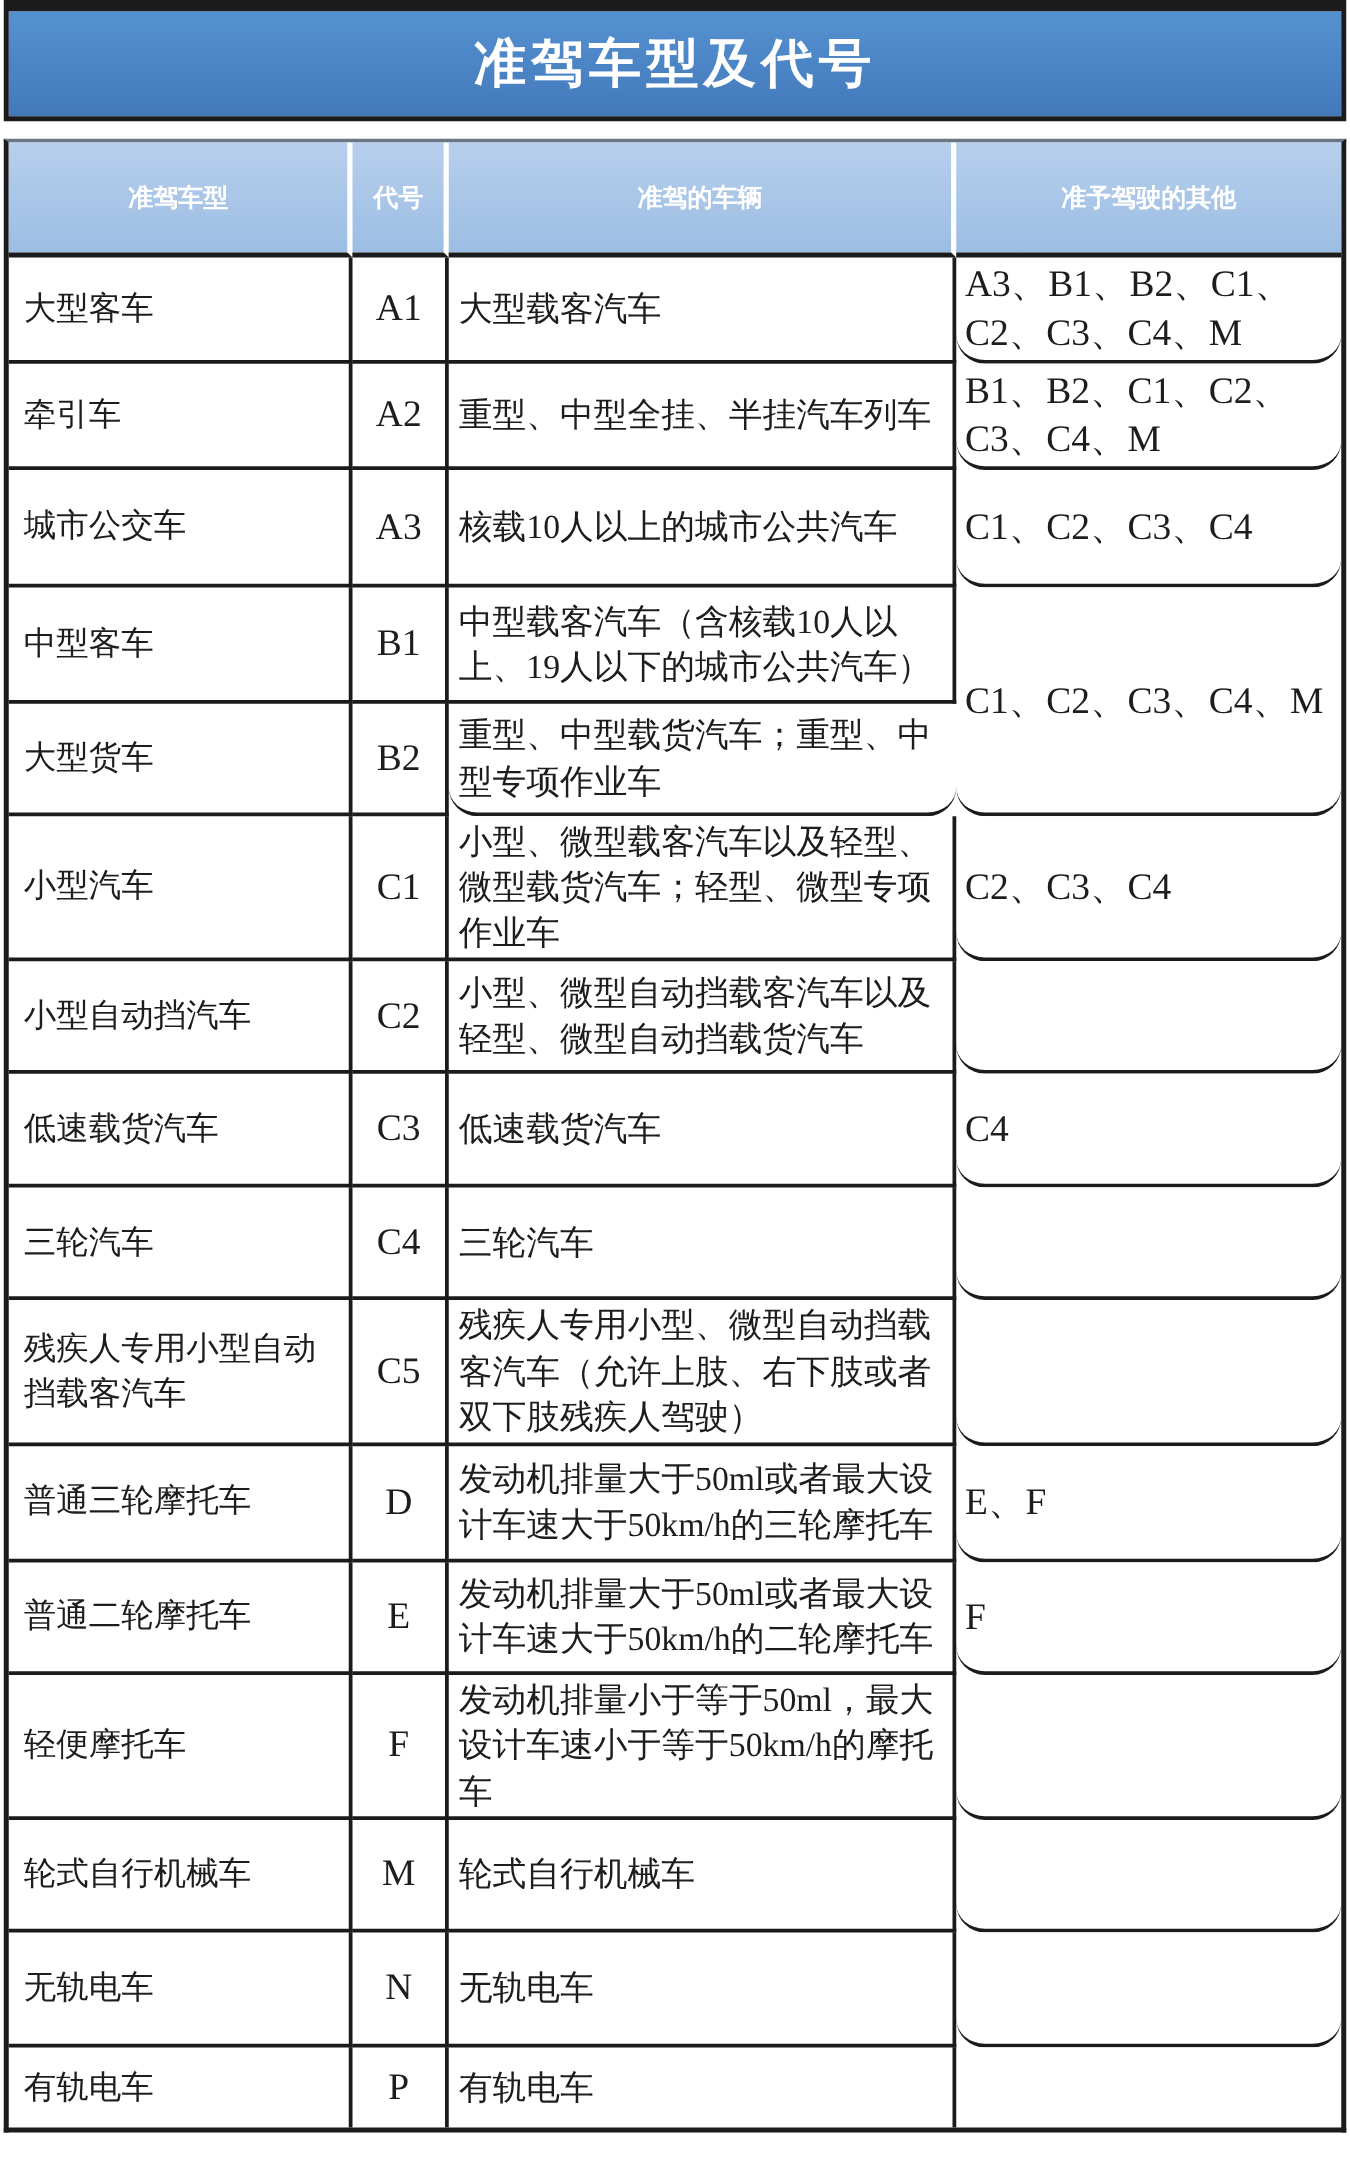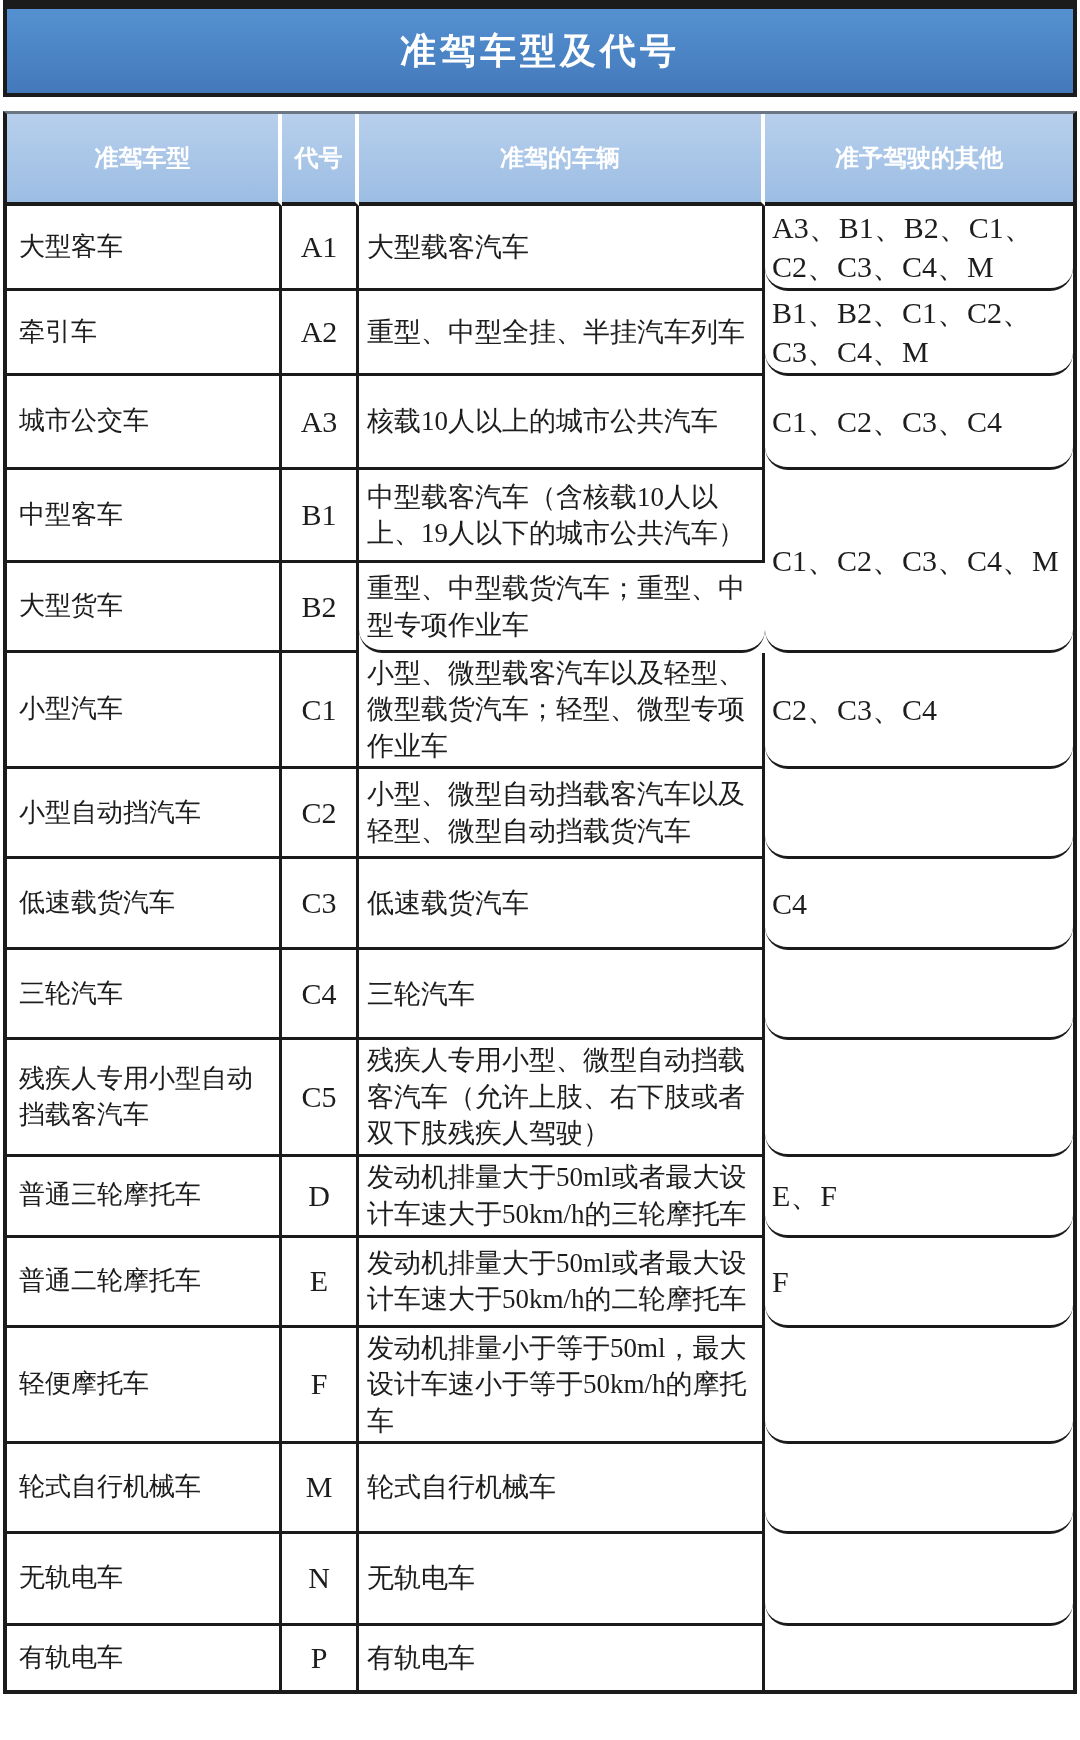--- a/index.html
+++ b/index.html
@@ -21,35 +21,35 @@
   .page{width:1080px;height:1740px;padding:0 3px;}
   .title-bar{
     height:97px;
     border:4px solid var(--c-border);
     border-top-width:9px;
     background:linear-gradient(180deg,var(--c-title-top),var(--c-title-bottom));
     display:flex;align-items:center;justify-content:center;
     margin-bottom:14px;
   }
   .title-bar span{
-    color:#ffffff;font-size:36px;font-weight:bold;letter-spacing:4px;
+    color:#ffffff;font-size:42px;font-weight:bold;letter-spacing:4px;
     font-family:Liberation Serif, serif;
   }
   table.license{
     width:1074px;table-layout:fixed;
     border-collapse:separate;border-spacing:0;
     border:4px solid var(--c-border);
     border-top:3px solid #6b7685;
     background:#ffffff;
   }
   thead th{
     height:92px;
     background:linear-gradient(180deg,var(--c-head-top),var(--c-head-bottom));
     color:var(--c-head-text);
-    font-size:24px;font-weight:bold;
+    font-size:20px;font-weight:bold;
     text-align:center;vertical-align:middle;
     border-right:4px solid #ffffff;
     border-bottom:4px solid var(--c-border);
   }
   thead th:last-child{border-right:0;}
   tbody td{
     border-right:3px solid var(--c-border);
     border-bottom:3px solid var(--c-border);
     vertical-align:middle;
     line-height:1.33;
@@ -136,21 +136,21 @@
           <td class="col-code">C4</td>
           <td class="col-veh">三轮汽车</td>
           <td class="col-also"></td>
         </tr>
         <tr style="height: 114px; padding-left: 22px;">
           <td class="col-type">残疾人专用小型自动挡载客汽车</td>
           <td class="col-code">C5</td>
           <td class="col-veh">残疾人专用小型、微型自动挡载客汽车（允许上肢、右下肢或者双下肢残疾人驾驶）</td>
           <td class="col-also"></td>
         </tr>
-        <tr style="height: 81px;">
+        <tr style="height: 93px;">
           <td class="col-type">普通三轮摩托车</td>
           <td class="col-code">D</td>
           <td class="col-veh">发动机排量大于50ml或者最大设计车速大于50km/h的三轮摩托车</td>
           <td class="col-also">E、F</td>
         </tr>
         <tr style="height: 90px;">
           <td class="col-type">普通二轮摩托车</td>
           <td class="col-code">E</td>
           <td class="col-veh">发动机排量大于50ml或者最大设计车速大于50km/h的二轮摩托车</td>
           <td class="col-also">F</td>

